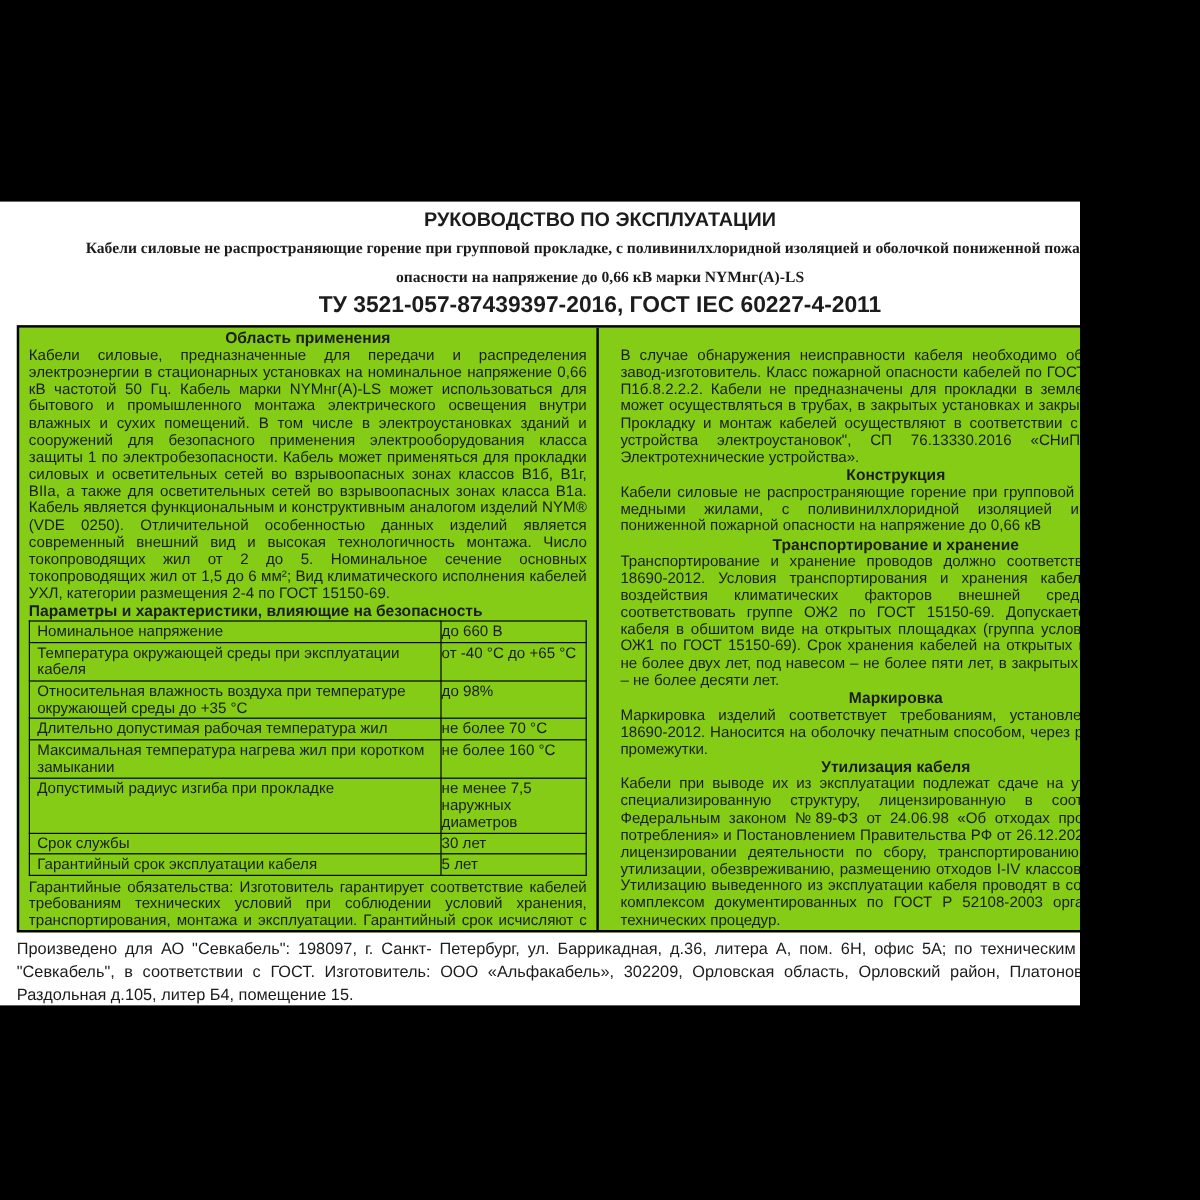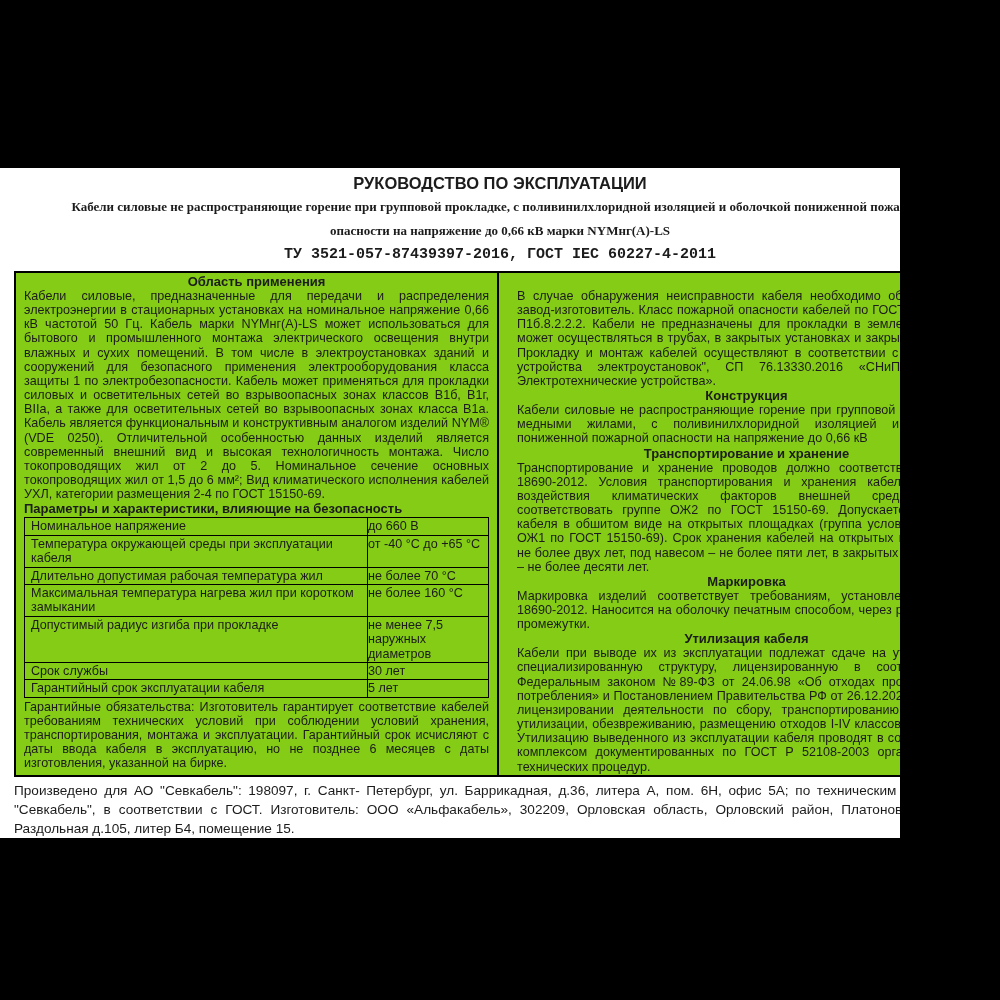--- a/index.html
+++ b/index.html
@@ -5,21 +5,21 @@
   html,body{margin:0;padding:0;background:#000;}
   .screen{position:relative;width:900px;height:1000px;background:#000;overflow:hidden;
           font-family:"Liberation Sans",sans-serif;color:#1c1c1c;}
   .sheet{position:absolute;top:168px;left:0;width:1000px;height:670px;background:#ffffff;
          box-sizing:border-box;padding-top:5px;}
   
   .doc-title{font-family:"Liberation Sans",sans-serif;font-weight:bold;font-size:16.5px;
              text-align:center;line-height:20px;}
   .doc-subtitle{font-family:"Liberation Serif",serif;font-weight:bold;font-size:13px;
                 text-align:center;line-height:24px;padding:2px 46px 0;}
-  .doc-standards{font-family:Liberation Mono, monospace;font-weight:bold;font-size:15px;
+  .doc-standards{font-family:Liberation Sans, sans-serif;font-weight:bold;font-size:19px;
                  text-align:center;line-height:22px;margin-top:1px;}
   
   .main-box{margin:5px 14px 0;border:2px solid #000;height:502px;display:flex;
             overflow:hidden;background:#84cc16;}
   .col{box-sizing:border-box;padding:1px 8px 0;font-size:12.6px;line-height:14.15px;}
   .col-left{width:483px;border-right:2px solid #000;}
   .col-right{flex:1;padding-left:18px;}
   .col p{margin:0;text-align:justify;}
   .sec-head{font-weight:bold;text-align:center;font-size:13px;line-height:15px;margin:0;}
   .params-head{font-weight:bold;text-align:left;font-size:13px;line-height:15px;margin:0;}
@@ -64,20 +64,24 @@
           <tbody>
             <tr>
               <td>Номинальное напряжение</td>
               <td class="val">до 660 В</td>
             </tr>
             <tr>
               <td>Температура окружающей среды при эксплуатации кабеля</td>
               <td class="val">от -40 °С до +65 °С</td>
             </tr>
             <tr>
+              <td>Относительная влажность воздуха при температуре окружающей среды до +35 °С</td>
+              <td class="val">до 98%</td>
+            </tr>
+            <tr>
               <td>Длительно допустимая рабочая температура жил</td>
               <td class="val">не более 70 °С</td>
             </tr>
             <tr>
               <td>Максимальная температура нагрева жил при коротком замыкании</td>
               <td class="val">не более 160 °С</td>
             </tr>
             <tr>
               <td>Допустимый радиус изгиба при прокладке</td>
               <td class="val">не менее 7,5 наружных диаметров</td>

